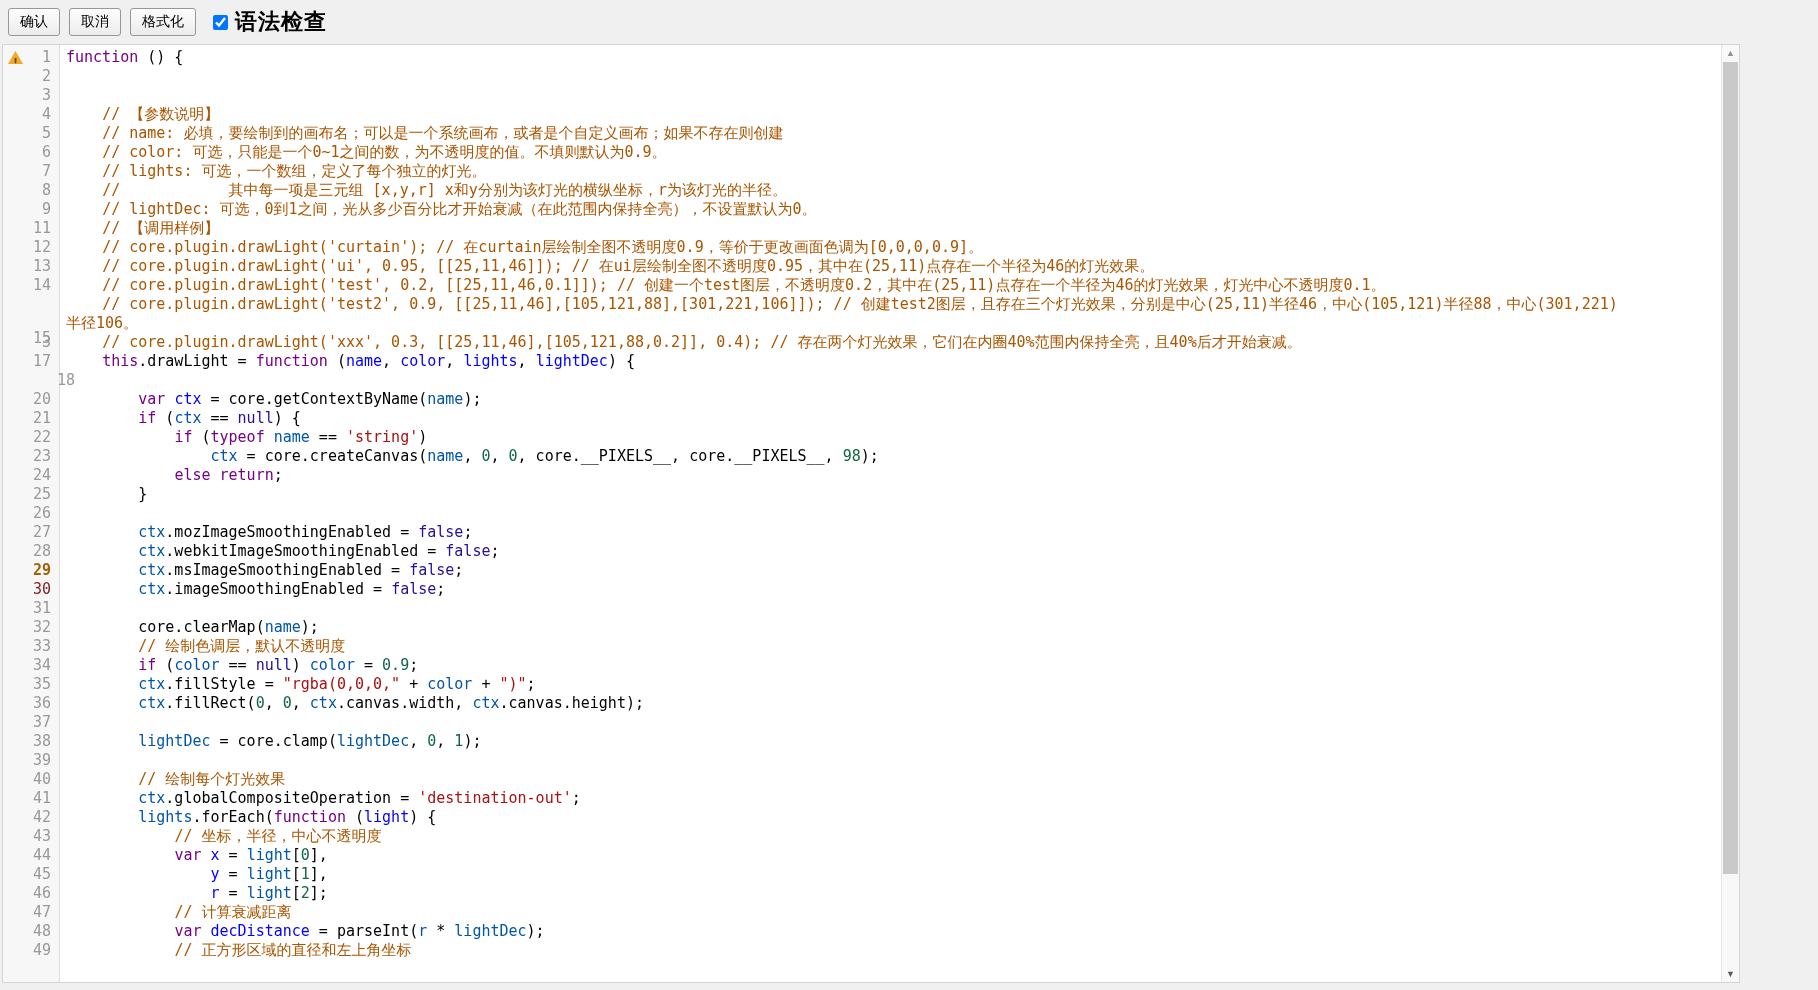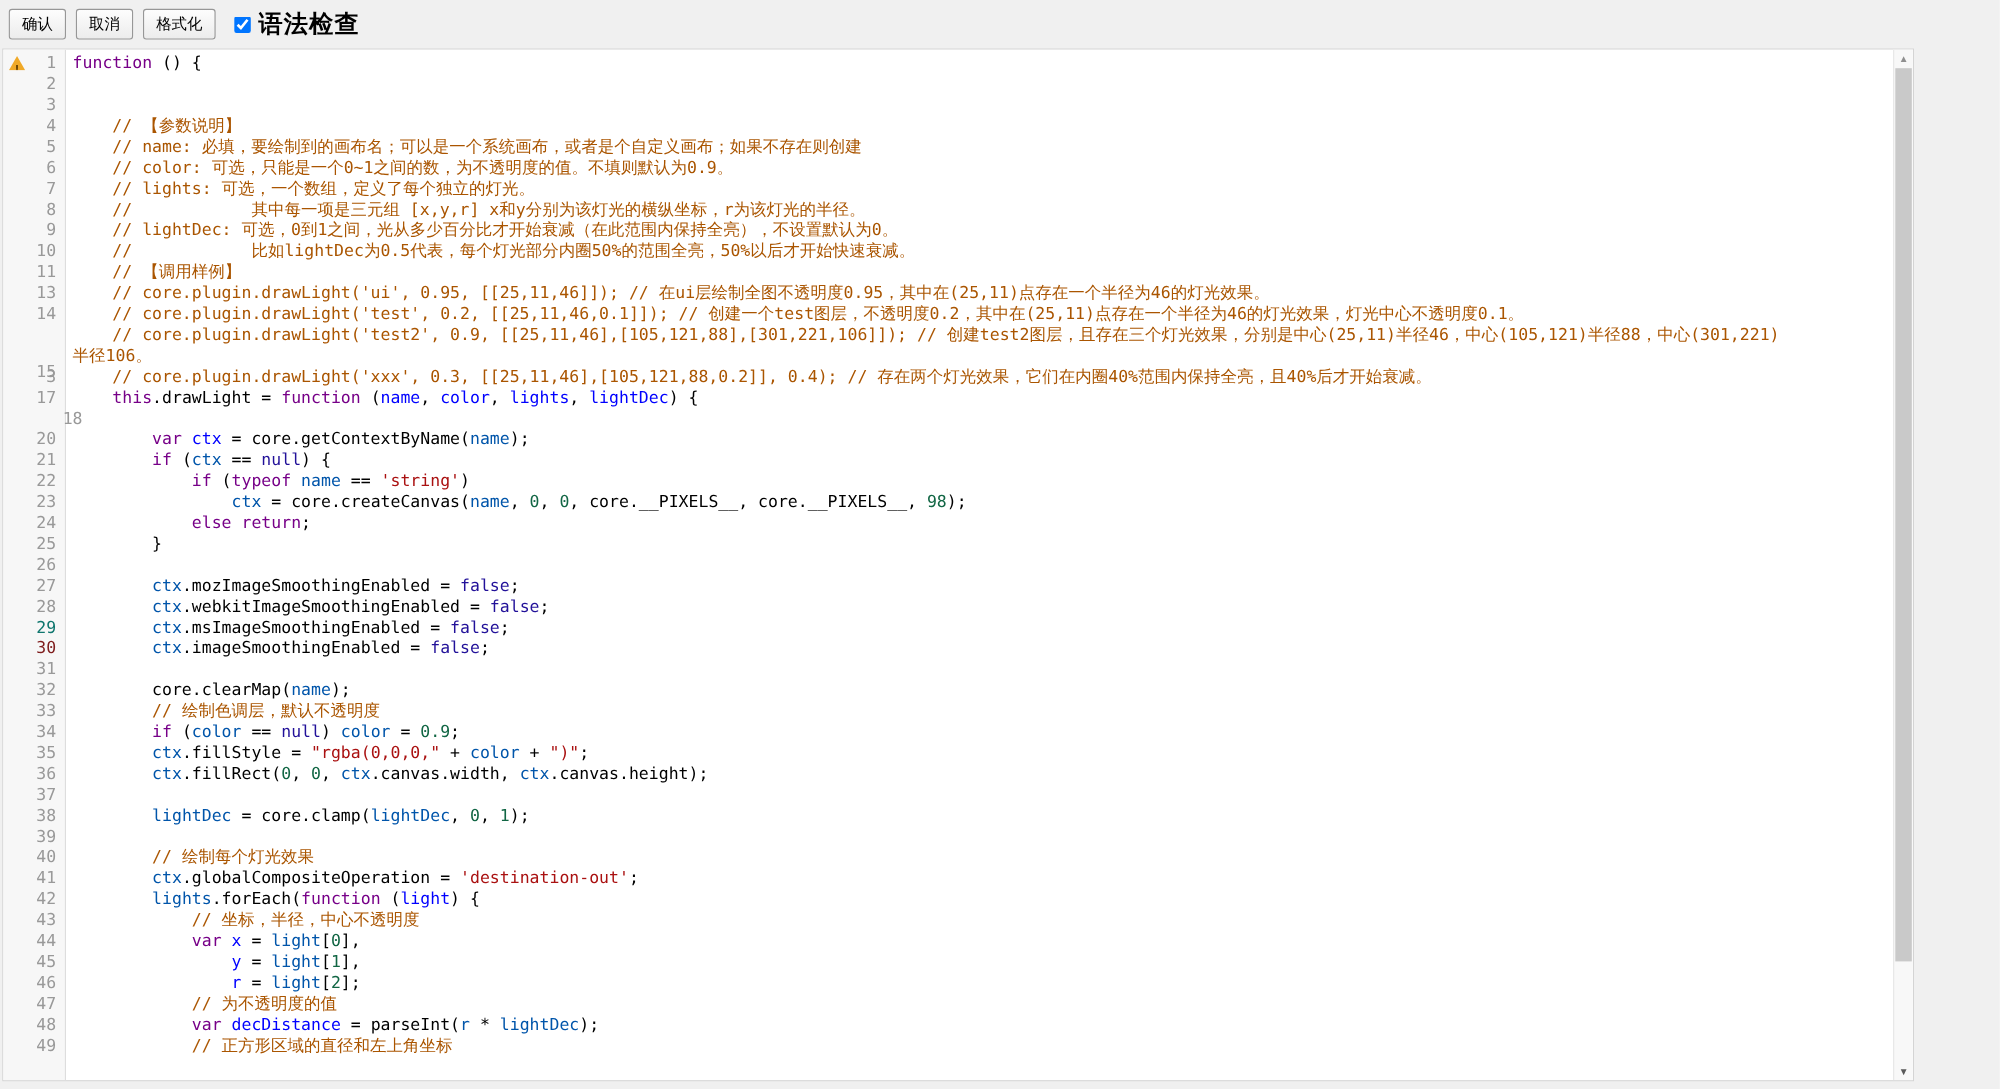--- a/index.html
+++ b/index.html
@@ -64,57 +64,57 @@
   <div class="code-lines">
       <div class="row"><span class="gm"><span class="warn"><span class="bang">!</span></span></span><span class="gn" style="color: rgb(153, 153, 153);">1</span><span class="tx"><span style="color: rgb(119, 0, 136);">function</span><span style="color: rgb(0, 0, 0);"> () {</span></span></div>
       <div class="row"><span class="gm"></span><span class="gn" style="color: rgb(153, 153, 153);">2</span><span class="tx"></span></div>
       <div class="row"><span class="gm"></span><span class="gn" style="color: rgb(153, 153, 153);">3</span><span class="tx"><span style="color: rgb(0, 0, 0);">    </span></span></div>
       <div class="row"><span class="gm"></span><span class="gn" style="color: rgb(153, 153, 153);">4</span><span class="tx"><span style="color: rgb(0, 0, 0);">    </span><span style="color: rgb(170, 85, 0);">// 【参数说明】</span></span></div>
       <div class="row"><span class="gm"></span><span class="gn" style="color: rgb(153, 153, 153);">5</span><span class="tx"><span style="color: rgb(0, 0, 0);">    </span><span style="color: rgb(170, 85, 0);">// name: 必填，要绘制到的画布名；可以是一个系统画布，或者是个自定义画布；如果不存在则创建</span></span></div>
       <div class="row"><span class="gm"></span><span class="gn" style="color: rgb(153, 153, 153);">6</span><span class="tx"><span style="color: rgb(0, 0, 0);">    </span><span style="color: rgb(170, 85, 0);">// color: 可选，只能是一个0~1之间的数，为不透明度的值。不填则默认为0.9。</span></span></div>
       <div class="row"><span class="gm"></span><span class="gn" style="color: rgb(153, 153, 153);">7</span><span class="tx"><span style="color: rgb(0, 0, 0);">    </span><span style="color: rgb(170, 85, 0);">// lights: 可选，一个数组，定义了每个独立的灯光。</span></span></div>
       <div class="row"><span class="gm"></span><span class="gn" style="color: rgb(153, 153, 153);">8</span><span class="tx"><span style="color: rgb(0, 0, 0);">    </span><span style="color: rgb(170, 85, 0);">//            其中每一项是三元组 [x,y,r] x和y分别为该灯光的横纵坐标，r为该灯光的半径。</span></span></div>
       <div class="row"><span class="gm"></span><span class="gn" style="color: rgb(153, 153, 153);">9</span><span class="tx"><span style="color: rgb(0, 0, 0);">    </span><span style="color: rgb(170, 85, 0);">// lightDec: 可选，0到1之间，光从多少百分比才开始衰减（在此范围内保持全亮），不设置默认为0。</span></span></div>
-      <div class="row"><span class="gm"></span><span class="gn" style="color: rgb(153, 153, 153);">10</span><span class="tx"><span style="color: rgb(0, 0, 0);">    </span><span style="color: rgb(170, 85, 0);">//            比如lightDec为0.5代表，每个灯光部分内圈50%的范围全亮，50%以后才开始快速衰减。</span></span></div>
       <div class="row"><span class="gm"></span><span class="gn" style="color: rgb(153, 153, 153);">11</span><span class="tx"><span style="color: rgb(0, 0, 0);">    </span><span style="color: rgb(170, 85, 0);">// 【调用样例】</span></span></div>
+      <div class="row"><span class="gm"></span><span class="gn" style="color: rgb(153, 153, 153);">12</span><span class="tx"><span style="color: rgb(0, 0, 0);">    </span><span style="color: rgb(170, 85, 0);">// core.plugin.drawLight('curtain'); // 在curtain层绘制全图不透明度0.9，等价于更改画面色调为[0,0,0,0.9]。</span></span></div>
       <div class="row"><span class="gm"></span><span class="gn" style="color: rgb(153, 153, 153);">13</span><span class="tx"><span style="color: rgb(0, 0, 0);">    </span><span style="color: rgb(170, 85, 0);">// core.plugin.drawLight('ui', 0.95, [[25,11,46]]); // 在ui层绘制全图不透明度0.95，其中在(25,11)点存在一个半径为46的灯光效果。</span></span></div>
       <div class="row"><span class="gm"></span><span class="gn" style="color: rgb(153, 153, 153);">14</span><span class="tx"><span style="color: rgb(0, 0, 0);">    </span><span style="color: rgb(170, 85, 0);">// core.plugin.drawLight('test', 0.2, [[25,11,46,0.1]]); // 创建一个test图层，不透明度0.2，其中在(25,11)点存在一个半径为46的灯光效果，灯光中心不透明度0.1。</span></span></div>
       <div class="row"><span class="gm"></span><span class="gn" style="color: rgb(153, 153, 153); margin-top: 34px;">15</span><span class="tx"><span style="color: rgb(0, 0, 0);">    </span><span style="color: rgb(170, 85, 0);">// core.plugin.drawLight('test2', 0.9, [[25,11,46],[105,121,88],[301,221,106]]); // 创建test2图层，且存在三个灯光效果，分别是中心(25,11)半径46，中心(105,121)半径88，中心(301,221)</span></span></div>
       <div class="row"><span class="gm"></span><span class="gn" style="color: rgb(153, 153, 153);"></span><span class="tx"><span style="color: rgb(170, 85, 0);">半径106。</span></span></div>
       <div class="row"><span class="gm"></span><span class="gn" style="color: rgb(153, 153, 153);">3</span><span class="tx"><span style="color: rgb(0, 0, 0);">    </span><span style="color: rgb(170, 85, 0);">// core.plugin.drawLight('xxx', 0.3, [[25,11,46],[105,121,88,0.2]], 0.4); // 存在两个灯光效果，它们在内圈40%范围内保持全亮，且40%后才开始衰减。</span></span></div>
       <div class="row"><span class="gm"></span><span class="gn" style="color: rgb(153, 153, 153);">17</span><span class="tx"><span style="color: rgb(0, 0, 0);">    </span><span style="color: rgb(119, 0, 136);">this</span><span style="color: rgb(0, 0, 0);">.drawLight = </span><span style="color: rgb(119, 0, 136);">function</span><span style="color: rgb(0, 0, 0);"> (</span><span style="color: rgb(0, 0, 255);">name</span><span style="color: rgb(0, 0, 0);">, </span><span style="color: rgb(0, 0, 255);">color</span><span style="color: rgb(0, 0, 0);">, </span><span style="color: rgb(0, 0, 255);">lights</span><span style="color: rgb(0, 0, 0);">, </span><span style="color: rgb(0, 0, 255);">lightDec</span><span style="color: rgb(0, 0, 0);">) {</span></span></div>
       <div class="row"><span class="gm"></span><span class="gn" style="color: rgb(153, 153, 153); margin-left: 24px;">18</span><span class="tx"></span></div>
       <div class="row"><span class="gm"></span><span class="gn" style="color: rgb(153, 153, 153);">20</span><span class="tx"><span style="color: rgb(0, 0, 0);">        </span><span style="color: rgb(119, 0, 136);">var</span><span style="color: rgb(0, 0, 0);"> </span><span style="color: rgb(0, 0, 255);">ctx</span><span style="color: rgb(0, 0, 0);"> = core.getContextByName(</span><span style="color: rgb(0, 85, 170);">name</span><span style="color: rgb(0, 0, 0);">);</span></span></div>
       <div class="row"><span class="gm"></span><span class="gn" style="color: rgb(153, 153, 153);">21</span><span class="tx"><span style="color: rgb(0, 0, 0);">        </span><span style="color: rgb(119, 0, 136);">if</span><span style="color: rgb(0, 0, 0);"> (</span><span style="color: rgb(0, 85, 170);">ctx</span><span style="color: rgb(0, 0, 0);"> == </span><span style="color: rgb(34, 17, 153);">null</span><span style="color: rgb(0, 0, 0);">) {</span></span></div>
       <div class="row"><span class="gm"></span><span class="gn" style="color: rgb(153, 153, 153);">22</span><span class="tx"><span style="color: rgb(0, 0, 0);">            </span><span style="color: rgb(119, 0, 136);">if</span><span style="color: rgb(0, 0, 0);"> (</span><span style="color: rgb(119, 0, 136);">typeof</span><span style="color: rgb(0, 0, 0);"> </span><span style="color: rgb(0, 85, 170);">name</span><span style="color: rgb(0, 0, 0);"> == </span><span style="color: rgb(170, 17, 17);">'string'</span><span style="color: rgb(0, 0, 0);">)</span></span></div>
       <div class="row"><span class="gm"></span><span class="gn" style="color: rgb(153, 153, 153);">23</span><span class="tx"><span style="color: rgb(0, 0, 0);">                </span><span style="color: rgb(0, 85, 170);">ctx</span><span style="color: rgb(0, 0, 0);"> = core.createCanvas(</span><span style="color: rgb(0, 85, 170);">name</span><span style="color: rgb(0, 0, 0);">, </span><span style="color: rgb(17, 102, 68);">0</span><span style="color: rgb(0, 0, 0);">, </span><span style="color: rgb(17, 102, 68);">0</span><span style="color: rgb(0, 0, 0);">, core.__PIXELS__, core.__PIXELS__, </span><span style="color: rgb(17, 102, 68);">98</span><span style="color: rgb(0, 0, 0);">);</span></span></div>
       <div class="row"><span class="gm"></span><span class="gn" style="color: rgb(153, 153, 153);">24</span><span class="tx"><span style="color: rgb(0, 0, 0);">            </span><span style="color: rgb(119, 0, 136);">else</span><span style="color: rgb(0, 0, 0);"> </span><span style="color: rgb(119, 0, 136);">return</span><span style="color: rgb(0, 0, 0);">;</span></span></div>
       <div class="row"><span class="gm"></span><span class="gn" style="color: rgb(153, 153, 153);">25</span><span class="tx"><span style="color: rgb(0, 0, 0);">        }</span></span></div>
       <div class="row"><span class="gm"></span><span class="gn" style="color: rgb(153, 153, 153);">26</span><span class="tx"></span></div>
       <div class="row"><span class="gm"></span><span class="gn" style="color: rgb(153, 153, 153);">27</span><span class="tx"><span style="color: rgb(0, 0, 0);">        </span><span style="color: rgb(0, 85, 170);">ctx</span><span style="color: rgb(0, 0, 0);">.mozImageSmoothingEnabled = </span><span style="color: rgb(34, 17, 153);">false</span><span style="color: rgb(0, 0, 0);">;</span></span></div>
       <div class="row"><span class="gm"></span><span class="gn" style="color: rgb(153, 153, 153);">28</span><span class="tx"><span style="color: rgb(0, 0, 0);">        </span><span style="color: rgb(0, 85, 170);">ctx</span><span style="color: rgb(0, 0, 0);">.webkitImageSmoothingEnabled = </span><span style="color: rgb(34, 17, 153);">false</span><span style="color: rgb(0, 0, 0);">;</span></span></div>
-      <div class="row"><span class="gm"></span><span class="gn" style="color: #0f766e;">29</span><span class="tx"><span style="color: rgb(0, 0, 0);">        </span><span style="color: rgb(0, 85, 170);">ctx</span><span style="color: rgb(0, 0, 0);">.msImageSmoothingEnabled = </span><span style="color: rgb(34, 17, 153);">false</span><span style="color: rgb(0, 0, 0);">;</span></span></div>
+      <div class="row"><span class="gm"></span><span class="gn" style="color: #a16207; font-weight: bold;">29</span><span class="tx"><span style="color: rgb(0, 0, 0);">        </span><span style="color: rgb(0, 85, 170);">ctx</span><span style="color: rgb(0, 0, 0);">.msImageSmoothingEnabled = </span><span style="color: rgb(34, 17, 153);">false</span><span style="color: rgb(0, 0, 0);">;</span></span></div>
       <div class="row"><span class="gm"></span><span class="gn" style="color: #7f1d1d;">30</span><span class="tx"><span style="color: rgb(0, 0, 0);">        </span><span style="color: rgb(0, 85, 170);">ctx</span><span style="color: rgb(0, 0, 0);">.imageSmoothingEnabled = </span><span style="color: rgb(34, 17, 153);">false</span><span style="color: rgb(0, 0, 0);">;</span></span></div>
       <div class="row"><span class="gm"></span><span class="gn" style="color: rgb(153, 153, 153);">31</span><span class="tx"></span></div>
       <div class="row"><span class="gm"></span><span class="gn" style="color: rgb(153, 153, 153);">32</span><span class="tx"><span style="color: rgb(0, 0, 0);">        core.clearMap(</span><span style="color: rgb(0, 85, 170);">name</span><span style="color: rgb(0, 0, 0);">);</span></span></div>
       <div class="row"><span class="gm"></span><span class="gn" style="color: rgb(153, 153, 153);">33</span><span class="tx"><span style="color: rgb(0, 0, 0);">        </span><span style="color: rgb(170, 85, 0);">// 绘制色调层，默认不透明度</span></span></div>
       <div class="row"><span class="gm"></span><span class="gn" style="color: rgb(153, 153, 153);">34</span><span class="tx"><span style="color: rgb(0, 0, 0);">        </span><span style="color: rgb(119, 0, 136);">if</span><span style="color: rgb(0, 0, 0);"> (</span><span style="color: rgb(0, 85, 170);">color</span><span style="color: rgb(0, 0, 0);"> == </span><span style="color: rgb(34, 17, 153);">null</span><span style="color: rgb(0, 0, 0);">) </span><span style="color: rgb(0, 85, 170);">color</span><span style="color: rgb(0, 0, 0);"> = </span><span style="color: rgb(17, 102, 68);">0.9</span><span style="color: rgb(0, 0, 0);">;</span></span></div>
       <div class="row"><span class="gm"></span><span class="gn" style="color: rgb(153, 153, 153);">35</span><span class="tx"><span style="color: rgb(0, 0, 0);">        </span><span style="color: rgb(0, 85, 170);">ctx</span><span style="color: rgb(0, 0, 0);">.fillStyle = </span><span style="color: rgb(170, 17, 17);">"rgba(0,0,0,"</span><span style="color: rgb(0, 0, 0);"> + </span><span style="color: rgb(0, 85, 170);">color</span><span style="color: rgb(0, 0, 0);"> + </span><span style="color: rgb(170, 17, 17);">")"</span><span style="color: rgb(0, 0, 0);">;</span></span></div>
       <div class="row"><span class="gm"></span><span class="gn" style="color: rgb(153, 153, 153);">36</span><span class="tx"><span style="color: rgb(0, 0, 0);">        </span><span style="color: rgb(0, 85, 170);">ctx</span><span style="color: rgb(0, 0, 0);">.fillRect(</span><span style="color: rgb(17, 102, 68);">0</span><span style="color: rgb(0, 0, 0);">, </span><span style="color: rgb(17, 102, 68);">0</span><span style="color: rgb(0, 0, 0);">, </span><span style="color: rgb(0, 85, 170);">ctx</span><span style="color: rgb(0, 0, 0);">.canvas.width, </span><span style="color: rgb(0, 85, 170);">ctx</span><span style="color: rgb(0, 0, 0);">.canvas.height);</span></span></div>
       <div class="row"><span class="gm"></span><span class="gn" style="color: rgb(153, 153, 153);">37</span><span class="tx"></span></div>
       <div class="row"><span class="gm"></span><span class="gn" style="color: rgb(153, 153, 153);">38</span><span class="tx"><span style="color: rgb(0, 0, 0);">        </span><span style="color: rgb(0, 85, 170);">lightDec</span><span style="color: rgb(0, 0, 0);"> = core.clamp(</span><span style="color: rgb(0, 85, 170);">lightDec</span><span style="color: rgb(0, 0, 0);">, </span><span style="color: rgb(17, 102, 68);">0</span><span style="color: rgb(0, 0, 0);">, </span><span style="color: rgb(17, 102, 68);">1</span><span style="color: rgb(0, 0, 0);">);</span></span></div>
       <div class="row"><span class="gm"></span><span class="gn" style="color: rgb(153, 153, 153);">39</span><span class="tx"></span></div>
       <div class="row"><span class="gm"></span><span class="gn" style="color: rgb(153, 153, 153);">40</span><span class="tx"><span style="color: rgb(0, 0, 0);">        </span><span style="color: rgb(170, 85, 0);">// 绘制每个灯光效果</span></span></div>
       <div class="row"><span class="gm"></span><span class="gn" style="color: rgb(153, 153, 153);">41</span><span class="tx"><span style="color: rgb(0, 0, 0);">        </span><span style="color: rgb(0, 85, 170);">ctx</span><span style="color: rgb(0, 0, 0);">.globalCompositeOperation = </span><span style="color: rgb(170, 17, 17);">'destination-out'</span><span style="color: rgb(0, 0, 0);">;</span></span></div>
       <div class="row"><span class="gm"></span><span class="gn" style="color: rgb(153, 153, 153);">42</span><span class="tx"><span style="color: rgb(0, 0, 0);">        </span><span style="color: rgb(0, 85, 170);">lights</span><span style="color: rgb(0, 0, 0);">.forEach(</span><span style="color: rgb(119, 0, 136);">function</span><span style="color: rgb(0, 0, 0);"> (</span><span style="color: rgb(0, 0, 255);">light</span><span style="color: rgb(0, 0, 0);">) {</span></span></div>
       <div class="row"><span class="gm"></span><span class="gn" style="color: rgb(153, 153, 153);">43</span><span class="tx"><span style="color: rgb(0, 0, 0);">            </span><span style="color: rgb(170, 85, 0);">// 坐标，半径，中心不透明度</span></span></div>
       <div class="row"><span class="gm"></span><span class="gn" style="color: rgb(153, 153, 153);">44</span><span class="tx"><span style="color: rgb(0, 0, 0);">            </span><span style="color: rgb(119, 0, 136);">var</span><span style="color: rgb(0, 0, 0);"> </span><span style="color: rgb(0, 0, 255);">x</span><span style="color: rgb(0, 0, 0);"> = </span><span style="color: rgb(0, 85, 170);">light</span><span style="color: rgb(0, 0, 0);">[</span><span style="color: rgb(17, 102, 68);">0</span><span style="color: rgb(0, 0, 0);">],</span></span></div>
       <div class="row"><span class="gm"></span><span class="gn" style="color: rgb(153, 153, 153);">45</span><span class="tx"><span style="color: rgb(0, 0, 0);">                </span><span style="color: rgb(0, 0, 255);">y</span><span style="color: rgb(0, 0, 0);"> = </span><span style="color: rgb(0, 85, 170);">light</span><span style="color: rgb(0, 0, 0);">[</span><span style="color: rgb(17, 102, 68);">1</span><span style="color: rgb(0, 0, 0);">],</span></span></div>
       <div class="row"><span class="gm"></span><span class="gn" style="color: rgb(153, 153, 153);">46</span><span class="tx"><span style="color: rgb(0, 0, 0);">                </span><span style="color: rgb(0, 0, 255);">r</span><span style="color: rgb(0, 0, 0);"> = </span><span style="color: rgb(0, 85, 170);">light</span><span style="color: rgb(0, 0, 0);">[</span><span style="color: rgb(17, 102, 68);">2</span><span style="color: rgb(0, 0, 0);">];</span></span></div>
-      <div class="row"><span class="gm"></span><span class="gn" style="color: rgb(153, 153, 153);">47</span><span class="tx"><span style="color: rgb(0, 0, 0);">            </span><span style="color: rgb(170, 85, 0);">// 为不透明度的值</span></span></div>
+      <div class="row"><span class="gm"></span><span class="gn" style="color: rgb(153, 153, 153);">47</span><span class="tx"><span style="color: rgb(0, 0, 0);">            </span><span style="color: rgb(170, 85, 0);">// 计算衰减距离</span></span></div>
       <div class="row"><span class="gm"></span><span class="gn" style="color: rgb(153, 153, 153);">48</span><span class="tx"><span style="color: rgb(0, 0, 0);">            </span><span style="color: rgb(119, 0, 136);">var</span><span style="color: rgb(0, 0, 0);"> </span><span style="color: rgb(0, 0, 255);">decDistance</span><span style="color: rgb(0, 0, 0);"> = parseInt(</span><span style="color: rgb(0, 85, 170);">r</span><span style="color: rgb(0, 0, 0);"> * </span><span style="color: rgb(0, 85, 170);">lightDec</span><span style="color: rgb(0, 0, 0);">);</span></span></div>
       <div class="row"><span class="gm"></span><span class="gn" style="color: rgb(153, 153, 153);">49</span><span class="tx"><span style="color: rgb(0, 0, 0);">            </span><span style="color: rgb(170, 85, 0);">// 正方形区域的直径和左上角坐标</span></span></div>
     </div>
   <div class="vscroll">
     <div class="sbtn sup">
       <span>▲</span>
     </div>
     <div class="thumb"></div>
     <div class="sbtn sdn">
       <span>▼</span>

